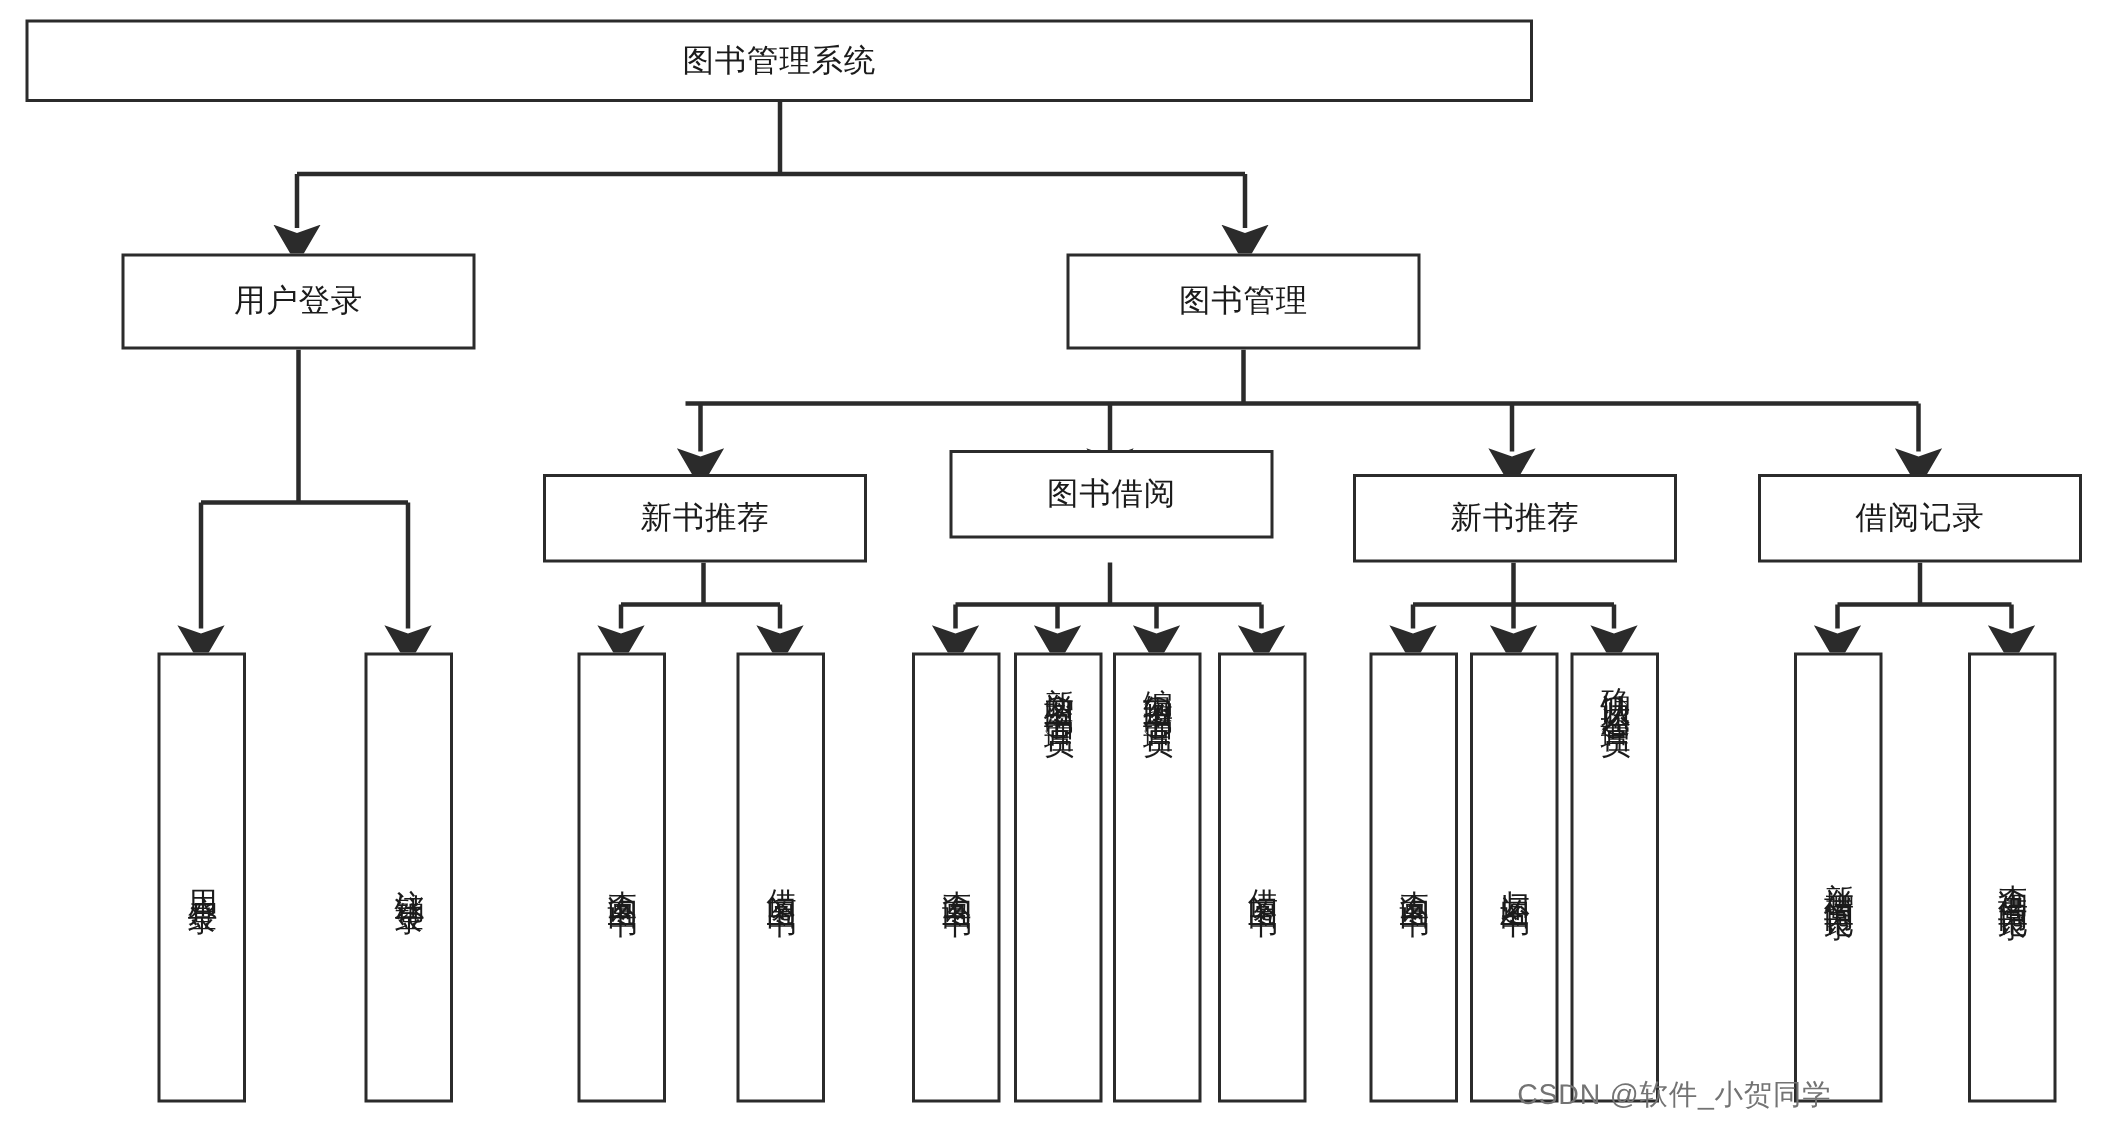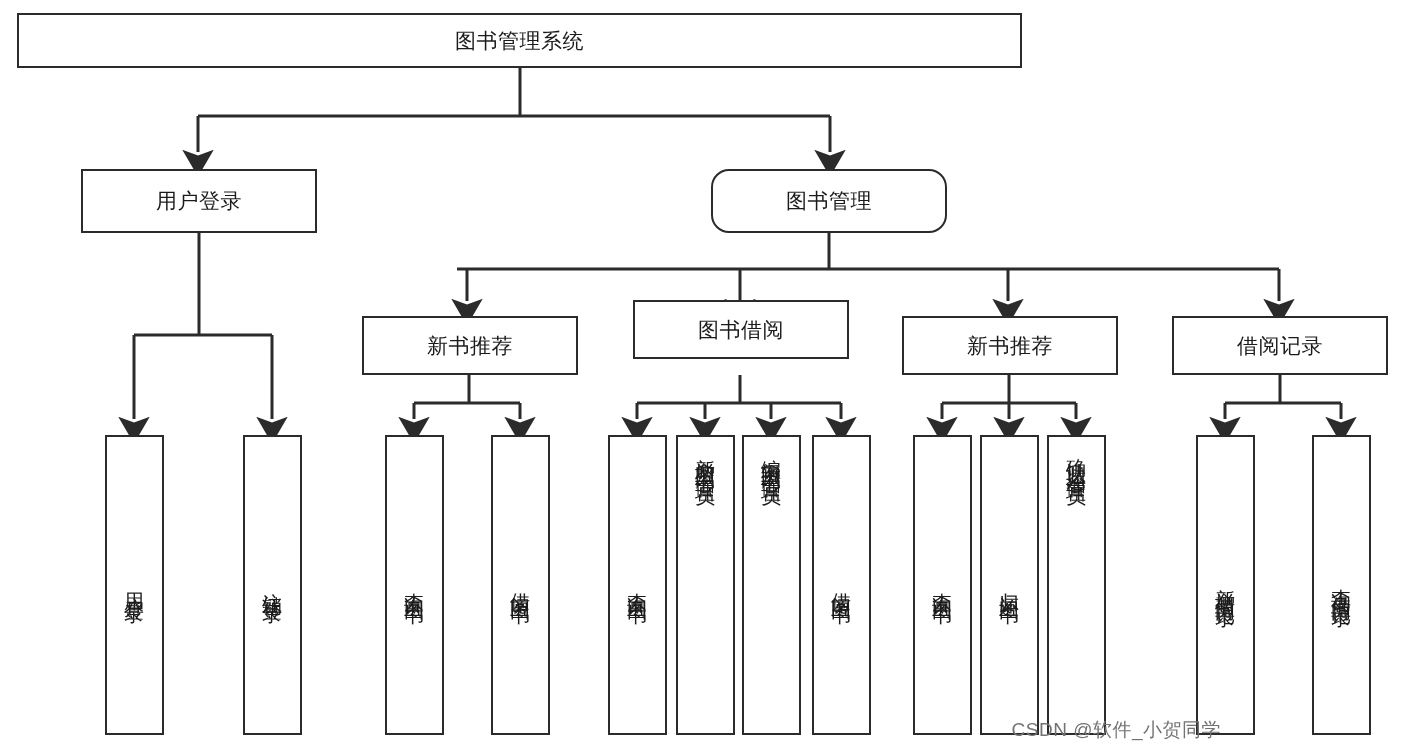--- a/index.html
+++ b/index.html
@@ -126,21 +126,21 @@
     </g>
   </svg>
 
   <div class="node" style="left:17px; top:13px; width:1005px; height:55px;">
     <span class="label">图书管理系统</span>
   </div>
 
   <div class="node" style="left:81px; top:169px; width:236px; height:64px;">
     <span class="label">用户登录</span>
   </div>
-  <div class="node" style="left:711px; top:169px; width:236px; height:64px;border-radius:18px;">
+  <div class="node" style="left:711px; top:169px; width:236px; height:64px;">
     <span class="label">图书管理</span>
   </div>
 
   <div class="node" style="left:362px; top:316px; width:216px; height:59px;">
     <span class="label">新书推荐</span>
   </div>
   <div class="node" style="left:633px; top:300px; width:216px; height:59px;">
     <span class="label">图书借阅</span>
   </div>
   <div class="node" style="left:902px; top:316px; width:216px; height:59px;">

